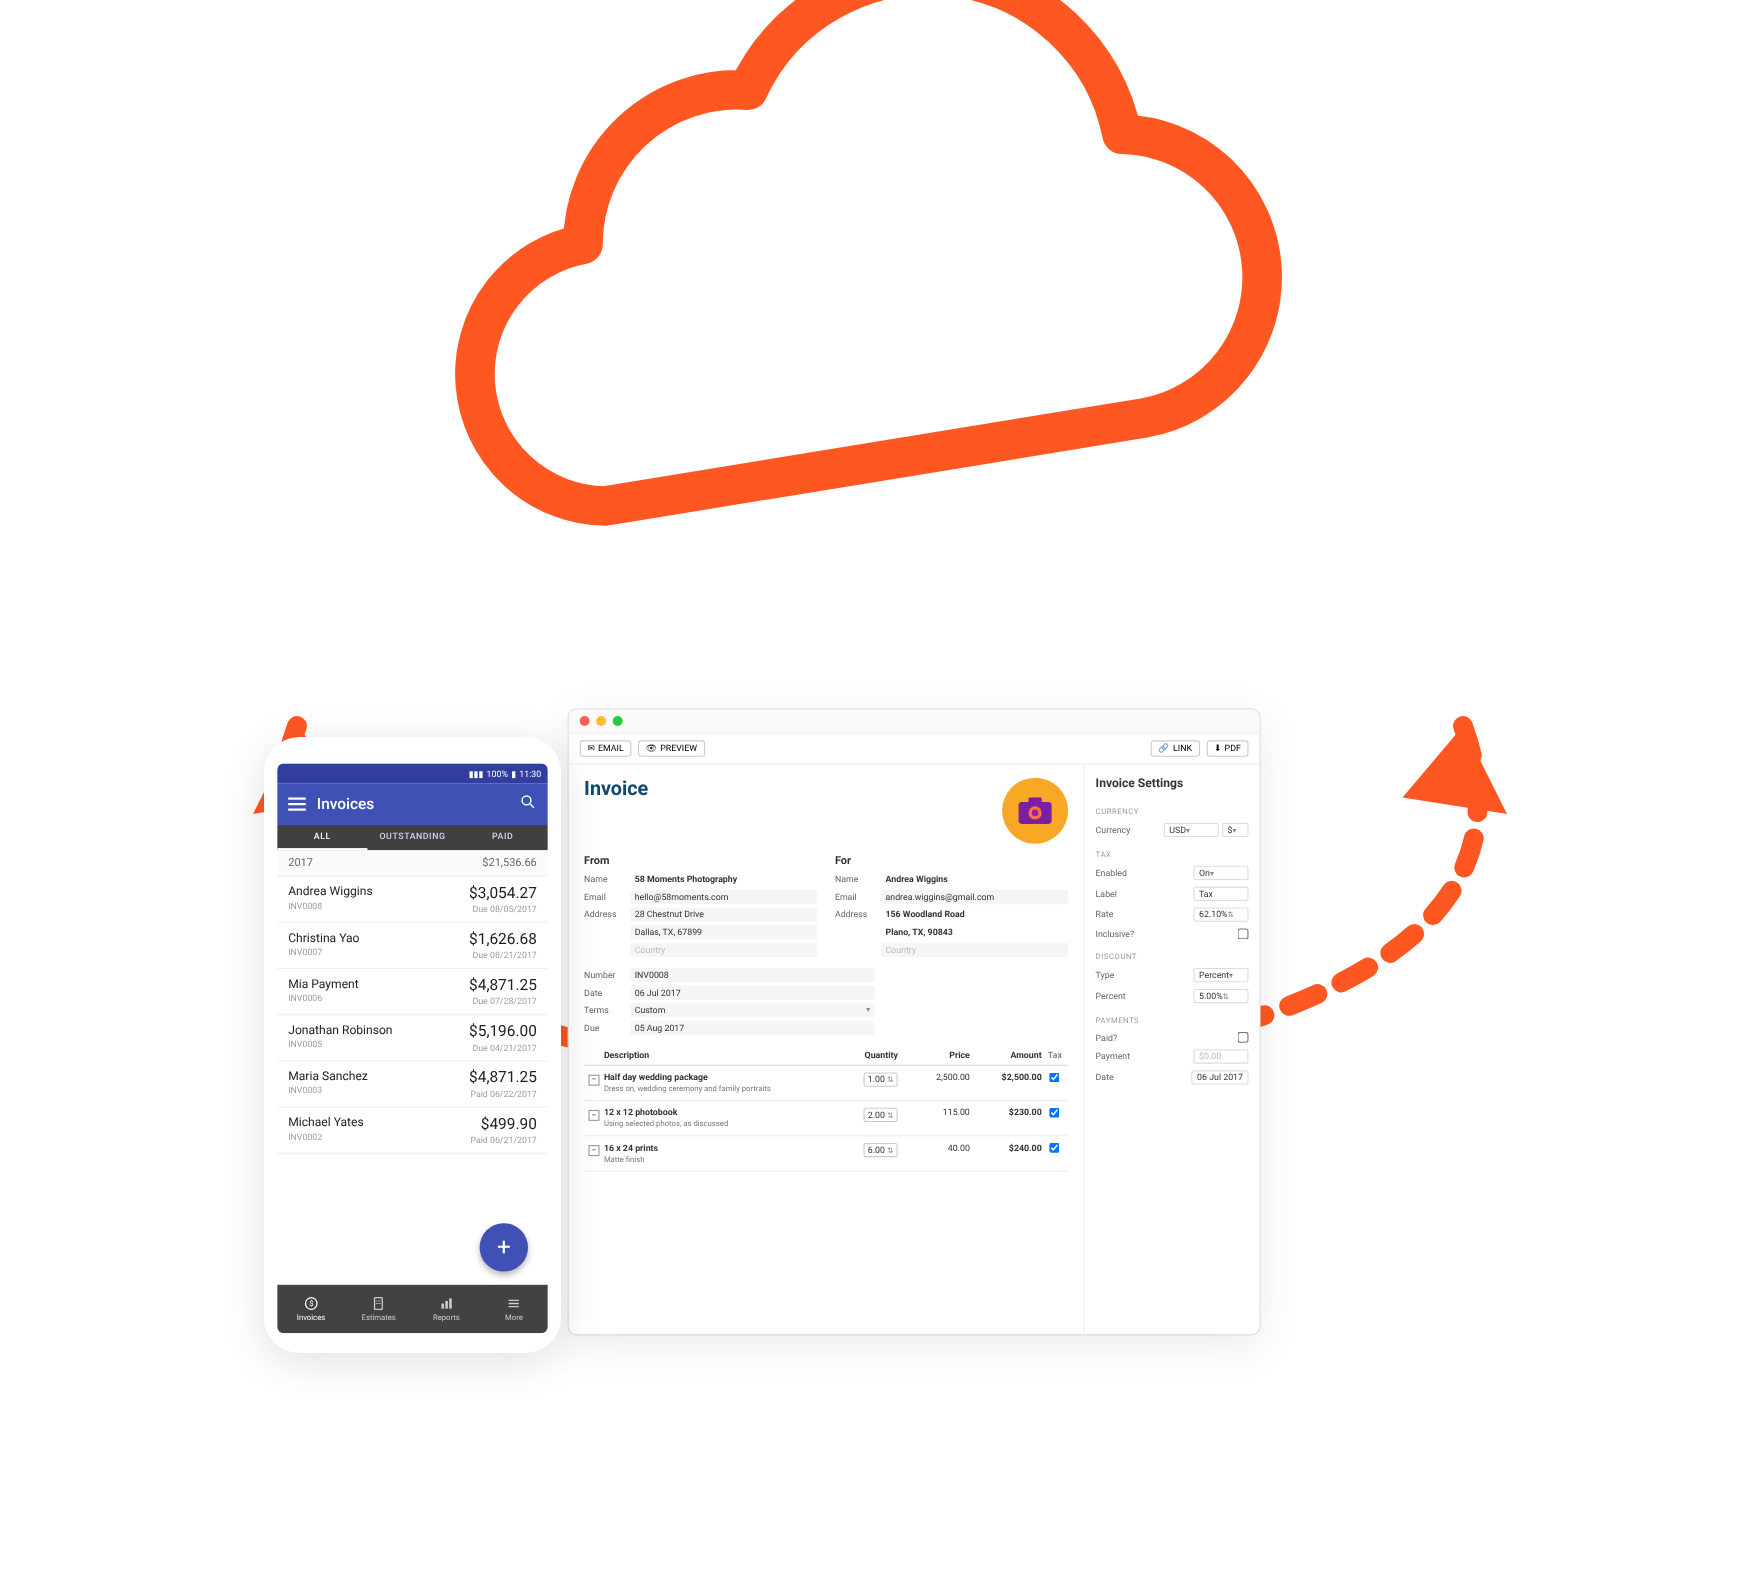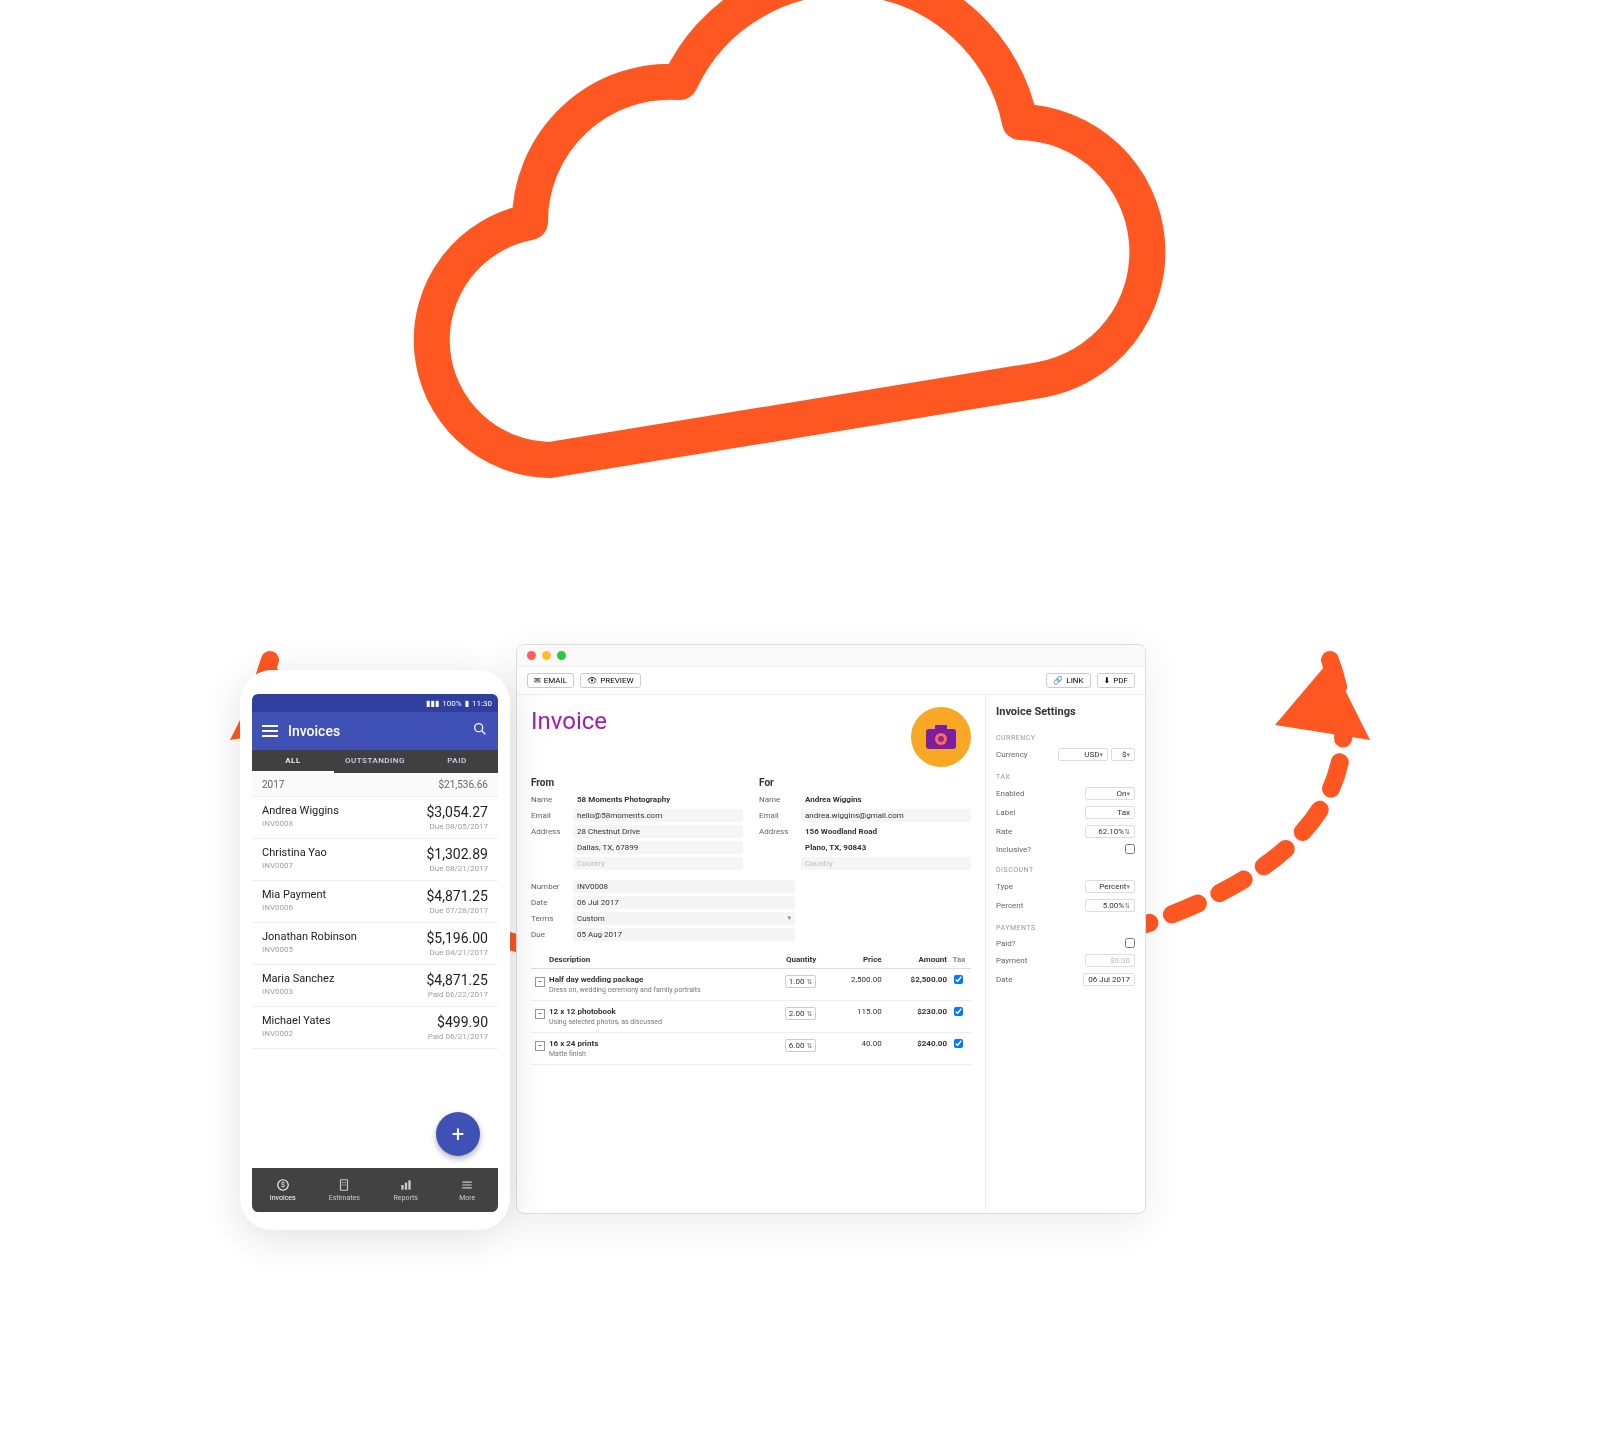--- a/index.html
+++ b/index.html
@@ -44,21 +44,21 @@
 .titlebar{height:22px;display:flex;align-items:center;padding:0 10px;gap:6px;border-bottom:1px solid #eee;background:#fafafa}
 .dot{width:9px;height:9px;border-radius:50%}
 .dot.r{background:#ff5f56}.dot.y{background:#ffbd2e}.dot.g{background:#27c93f}
 .toolbar{height:28px;display:flex;align-items:center;padding:0 10px;gap:6px;border-bottom:1px solid #eee}
 .tbtn{border:1px solid #ccc;border-radius:3px;padding:2px 6px;font-size:8px;display:flex;align-items:center;gap:3px;background:#fff}
 .toolbar-spacer{flex:1}
 .content{flex:1;display:flex;overflow:hidden}
 .editor{flex:1;padding:12px 14px;display:flex;flex-direction:column;gap:10px;font-size:9px;color:#333;overflow:hidden}
 .sidebar{width:160px;border-left:1px solid #eee;padding:10px;font-size:8px;color:#333;display:flex;flex-direction:column;gap:6px}
 .hdr{display:flex;justify-content:space-between;align-items:flex-start}
-.inv-title{font-size:24px;font-weight:400;color:#a21caf}
+.inv-title{font-size:18px;font-weight:700;color:#0c4a6e}
 .cam-badge{width:60px;height:60px;border-radius:50%;background:#f9a825;display:flex;align-items:center;justify-content:center}
 .cam-badge svg{width:32px;height:26px}
 .fromfor{display:flex;gap:16px}
 .col{flex:1;display:flex;flex-direction:column;gap:3px}
 .col-title{font-size:10px;font-weight:700;margin-bottom:2px}
 .field-row{display:flex;gap:6px;align-items:center}
 .flabel{width:36px;font-size:8px;color:#666}
 .fval{flex:1;background:#f5f5f5;padding:2px 4px;font-size:8px;border-radius:2px}
 .fval.bold{font-weight:700;background:#fff}
 .fval.sel{display:flex;justify-content:space-between;align-items:flex-start}
@@ -73,21 +73,21 @@
 .c-desc .d-sub{color:#777;font-size:7px}
 .c-qty{flex:1;text-align:right}
 .c-price{flex:1;text-align:right}
 .c-amt{flex:1;text-align:right;font-weight:700}
 .c-tax{width:24px;text-align:center;color:#888}
 .qtybox{display:inline-flex;border:1px solid #ccc;border-radius:2px;padding:1px 3px;align-items:center;gap:2px}
 .sb-title{font-size:11px;font-weight:700;margin-bottom:4px}
 .sb-sec{font-size:7px;color:#999;text-transform:uppercase;letter-spacing:.5px;margin-top:6px}
 .sb-row{display:flex;justify-content:space-between;align-items:center;gap:6px}
 .sb-lbl{font-size:8px;color:#666}
-.sb-ctrl{background:#fff;border:1px solid #ddd;border-radius:2px;padding:1px 4px;font-size:8px;min-width:50px;display:flex;justify-content:flex-end;align-items:center}
+.sb-ctrl{background:#fff;border:1px solid #ddd;border-radius:2px;padding:1px 4px;font-size:8px;min-width:50px;display:flex;justify-content:flex-start;align-items:center}
 .chev{font-size:7px;color:#888}
 </style>
 </head>
 <body>
 
 <div class="cloud-wrap">
   <svg class="cloud" viewBox="0 0 800 520">
     <path d="M 640 380
              a 130 130 0 0 0 -20 -258
              a 180 180 0 0 0 -340 -40
@@ -369,21 +369,21 @@
             <div class="inv-amt">$3,054.27</div>
             <div class="inv-due">Due 08/05/2017</div>
           </div>
         </div>
         <div class="inv-row">
           <div class="inv-row-l">
             <div class="inv-name">Christina Yao</div>
             <div class="inv-num">INV0007</div>
           </div>
           <div class="inv-row-r">
-            <div class="inv-amt">$1,302.89</div>
+            <div class="inv-amt">$1,626.68</div>
             <div class="inv-due">Due 08/21/2017</div>
           </div>
         </div>
         <div class="inv-row">
           <div class="inv-row-l">
             <div class="inv-name">Mia Payment</div>
             <div class="inv-num">INV0006</div>
           </div>
           <div class="inv-row-r">
             <div class="inv-amt">$4,871.25</div>

